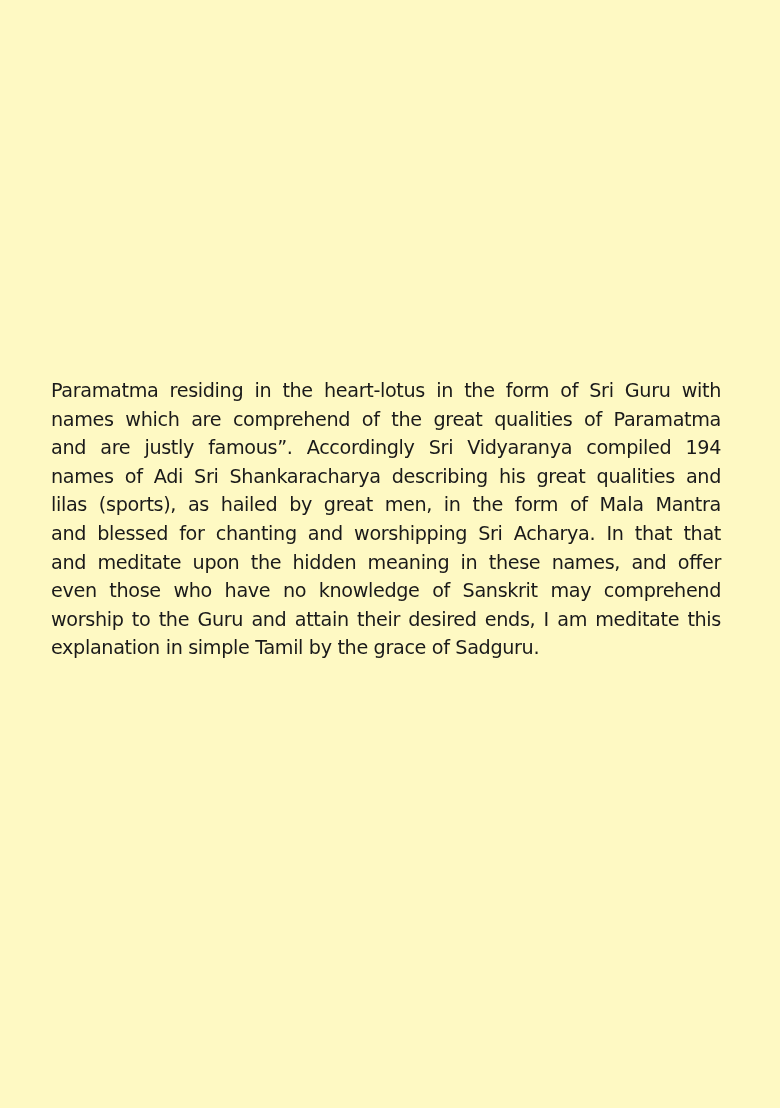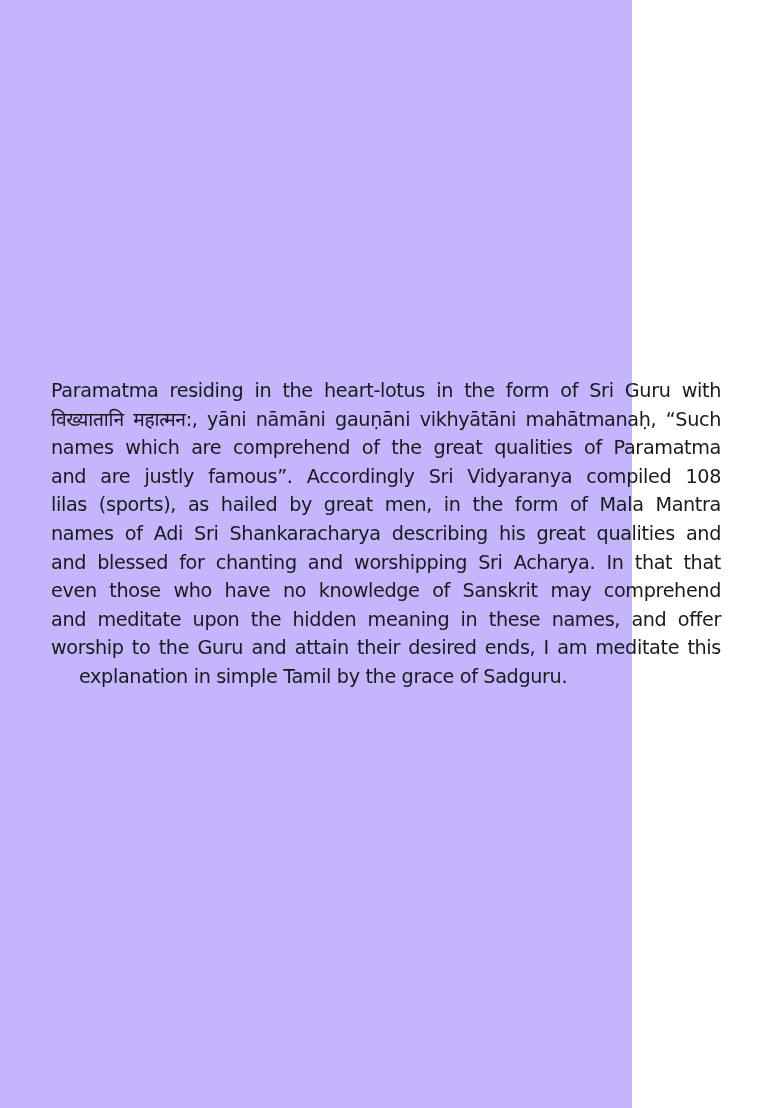--- a/index.html
+++ b/index.html
@@ -10,23 +10,23 @@
     body {
       width: 780px;
       height: 1108px;
       position: relative;
       overflow: hidden;
     }
     .page {
       position: absolute;
       left: 0;
       top: 0;
-      width: 632px;
+      width: 780px;
       height: 1108px;
-      background: #c4b5fd;
+      background: #fef9c3;
     }
     .paragraph {
       position: absolute;
       left: 51px;
       top: 377px;
       width: 670px;
       font-family: "DejaVu Sans", "Liberation Sans", sans-serif;
       font-size: 19.2px;
       line-height: 28.6px;
       color: #1a1a1a;
@@ -35,33 +35,31 @@
     .line {
       display: block;
       white-space: nowrap;
       text-align: justify;
       text-align-last: justify;
       width: 670px;
       letter-spacing: -0.35px;
     }
     .line.last {
       text-align-last: left;
-      margin-left: 28px;
     }
   </style>
 </head>
 <body>
 
 <div class="page">
   <p class="paragraph">
     <span class="line">Paramatma residing in the heart-lotus in the form of Sri Guru with</span>
-    <span class="line">विख्यातानि महात्मन:, yāni nāmāni gauṇāni vikhyātāni mahātmanaḥ, “Such</span>
     <span class="line">names which are comprehend of the great qualities of Paramatma</span>
-    <span class="line">and are justly famous”. Accordingly Sri Vidyaranya compiled 108</span>
+    <span class="line">and are justly famous”. Accordingly Sri Vidyaranya compiled 194</span>
+    <span class="line">names of Adi Sri Shankaracharya describing his great qualities and</span>
     <span class="line">lilas (sports), as hailed by great men, in the form of Mala Mantra</span>
-    <span class="line">names of Adi Sri Shankaracharya describing his great qualities and</span>
     <span class="line">and blessed for chanting and worshipping Sri Acharya. In that that</span>
+    <span class="line">and meditate upon the hidden meaning in these names, and offer</span>
     <span class="line">even those who have no knowledge of Sanskrit may comprehend</span>
-    <span class="line">and meditate upon the hidden meaning in these names, and offer</span>
     <span class="line">worship to the Guru and attain their desired ends, I am meditate this</span>
     <span class="line last">explanation in simple Tamil by the grace of Sadguru.</span>
   </p>
 </div>
 
 </body></html>

